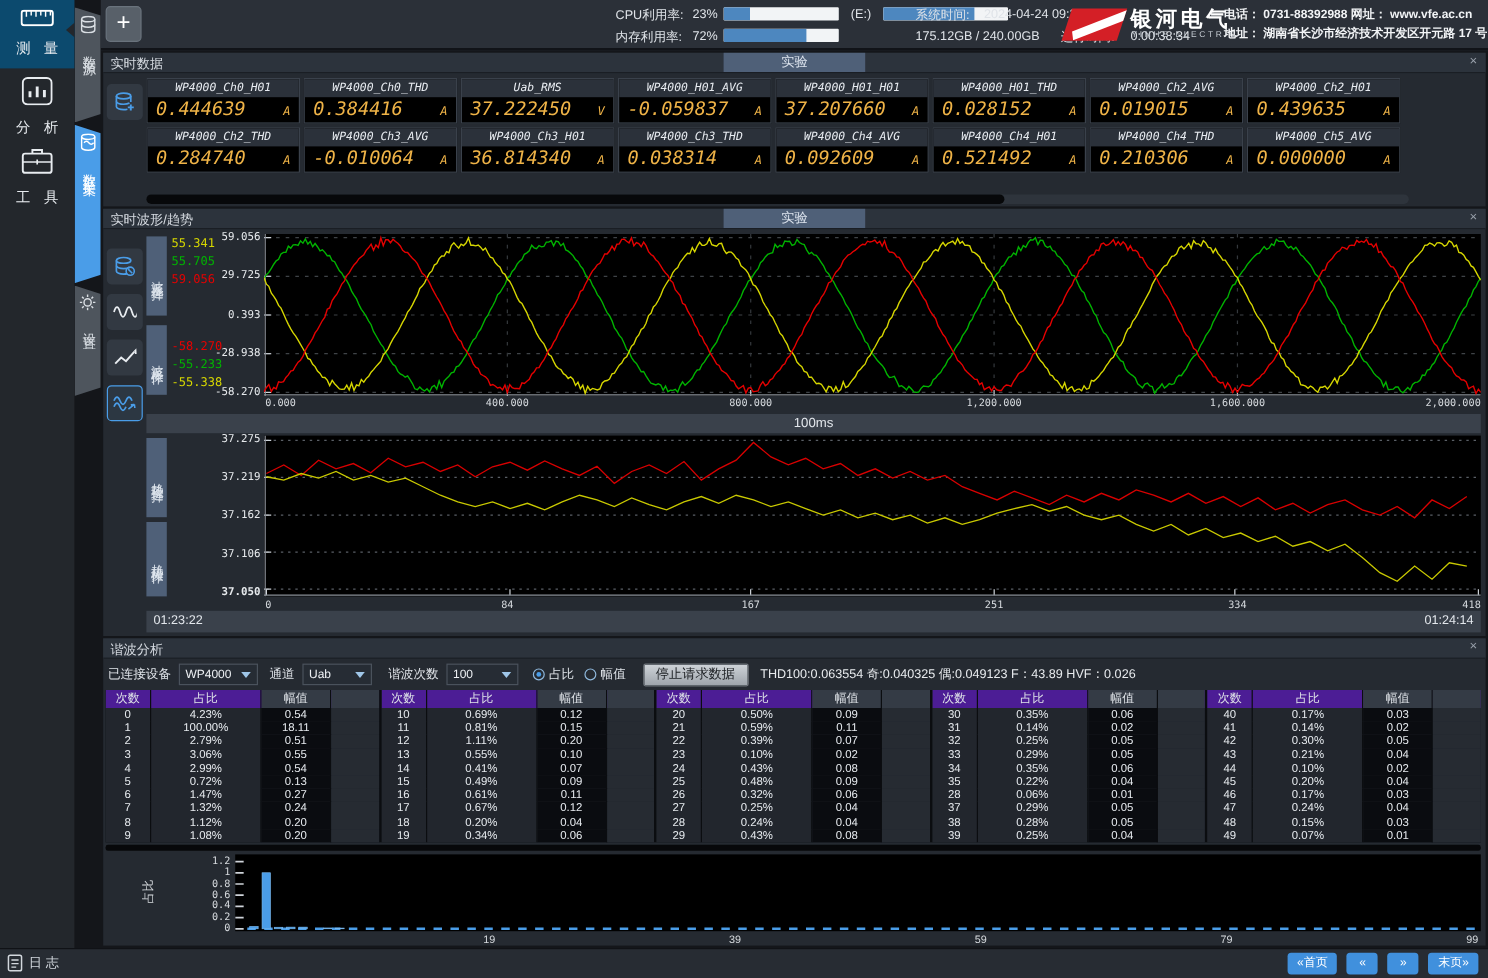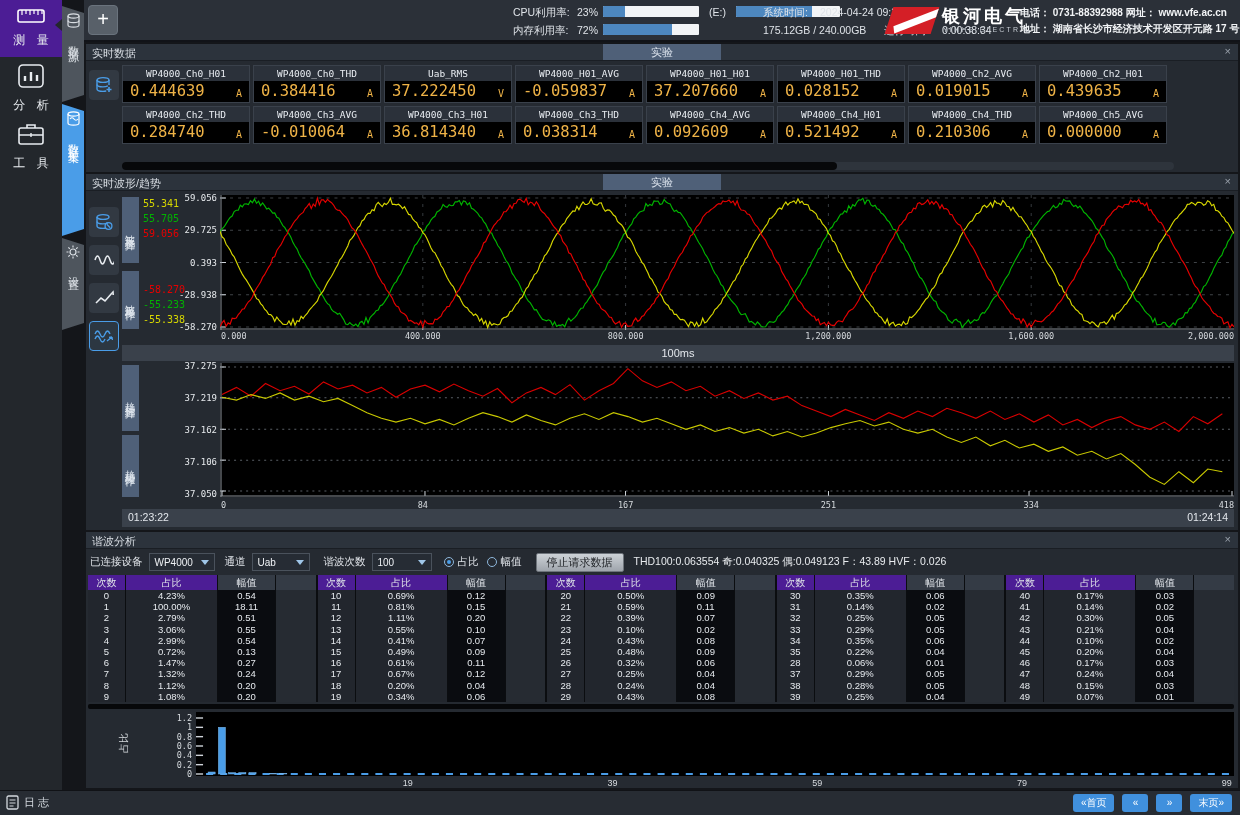--- a/index.html
+++ b/index.html
@@ -5,21 +5,21 @@
   * { margin:0; padding:0; box-sizing:border-box; }
   html,body { width:1240px; height:815px; overflow:hidden; background:#121419;
     font-family:"Liberation Sans", sans-serif; }
   .app { position:relative; width:1240px; height:815px; background:#14161a; overflow:hidden; }
 
   
   .sidebar { position:absolute; left:0; top:0; width:62px; height:790px; background:#23272c; z-index:5; }
   .side-item { position:relative; display:flex; flex-direction:column; align-items:center; justify-content:center;
     gap:5px; color:#e8ecf0; cursor:pointer; }
   .side-item .lbl { font-size:12px; letter-spacing:4px; padding-left:4px; }
-  .side-item.active { background:#4c1d95; }
+  .side-item.active { background:#0c4a6e;font-family:Liberation Serif, serif; }
   .side-item.m1 { height:57px; }
   .side-item.m2 { height:56px; margin-top:4px; }
   .side-item.m3 { height:56px; margin-top:2px; }
   .side-notch { position:absolute; right:0; top:19px; width:0; height:0;
     border-top:6px solid transparent; border-bottom:6px solid transparent; border-right:7px solid #23272c; }
 
   
   .subnav { position:absolute; left:62px; top:0; width:22px; height:790px; z-index:4; }
   .vtab-nav { position:absolute; left:0; width:22px; display:flex; flex-direction:column; align-items:center;
     padding-top:7px; gap:5px; background:#4e555d; color:#d9dee3;
@@ -50,21 +50,21 @@
   .p-title { position:absolute; left:6px; top:2px; font-size:11px; color:#d8dde3; }
   .p-tab { position:absolute; left:50%; transform:translateX(-50%); top:0; width:118px; height:16px; background:#4f6078;
     color:#dde4ee; font-size:11px; text-align:center; line-height:16px; cursor:pointer; }
   .p-close { position:absolute; right:7px; top:1px; font-size:11px; color:#9aa2ac; cursor:pointer; }
 
   
   .panel.rt { top:44px; height:128px; }
   .rt-body { position:relative; height:111px; }
   .icon-btn { width:30px; height:30px; border-radius:4px; background:#323942; display:flex; align-items:center; justify-content:center; cursor:pointer; }
   .rt-icon { position:absolute; left:3px; top:9px; }
-  .cards { position:absolute; left:36px; top:4px; display:grid; grid-template-columns:repeat(8,128px); gap:3px; }
+  .cards { position:absolute; left:36px; top:4px; display:grid; grid-template-columns:repeat(8,128px); gap:3px;font-style:italic; }
   .card { width:128px; height:38px; background:#000; border:1px solid #3a414b; }
   .card-title { height:15px; background:#2b313a; color:#e8ecf1; font-size:9.5px; text-align:center; line-height:15px;
     font-family:"DejaVu Sans Mono", monospace; white-space:nowrap; overflow:hidden; }
   .card-val { position:relative; height:21px; }
   .card-num { position:absolute; left:7px; top:1px; color:#efb347; font-size:15.5px; font-family:"DejaVu Sans Mono", monospace; }
   .card-unit { position:absolute; right:7px; bottom:3px; color:#efb347; font-size:10px; font-family:"DejaVu Sans Mono", monospace; }
   .hscroll { position:absolute; left:36px; right:64px; bottom:2px; height:8px; background:#2e343c; border-radius:4px; }
   .hthumb { position:absolute; left:0; top:0; height:8px; width:68%; background:#07080a; border-radius:4px; cursor:grab; }
 
   
@@ -488,21 +488,21 @@
             <div class="vtab" style="height:62px;margin-top:4px">
                 <span class="vtxt">趋势操作</span>
               </div>
           </div>
           <div class="valcol"></div>
           <div class="ylabcol">
               <div class="ylab" style="top: 2%;">37.275</div>
               <div class="ylab" style="top: 26%;">37.219</div>
               <div class="ylab" style="top: 50%;">37.162</div>
               <div class="ylab" style="top: 74%;">37.106</div>
-              <div class="ylab" style="top: 98%;">37.050</div>
+              <div class="ylab" style="top: 98%; font-weight: bold;">37.050</div>
             </div>
           <div class="plotbox">
             <svg preserveAspectRatio="none" viewBox="0 0 1010 134">
                 <line x1="2" y1="4" x2="1010" y2="4" stroke="#5a5f66" stroke-width="1" stroke-dasharray="2 4"></line>
                 <line x1="0" y1="4" x2="6" y2="4" stroke="#cfd4da" stroke-width="1"></line>
                 <line x1="2" y1="34.86222222222059" x2="1010" y2="34.86222222222059" stroke="#5a5f66" stroke-width="1" stroke-dasharray="2 4"></line>
                 <line x1="0" y1="34.86222222222059" x2="6" y2="34.86222222222059" stroke="#cfd4da" stroke-width="1"></line>
                 <line x1="2" y1="66.27555555555492" x2="1010" y2="66.27555555555492" stroke="#5a5f66" stroke-width="1" stroke-dasharray="2 4"></line>
                 <line x1="0" y1="66.27555555555492" x2="6" y2="66.27555555555492" stroke="#cfd4da" stroke-width="1"></line>
                 <line x1="2" y1="97.1377777777755" x2="1010" y2="97.1377777777755" stroke="#5a5f66" stroke-width="1" stroke-dasharray="2 4"></line>

